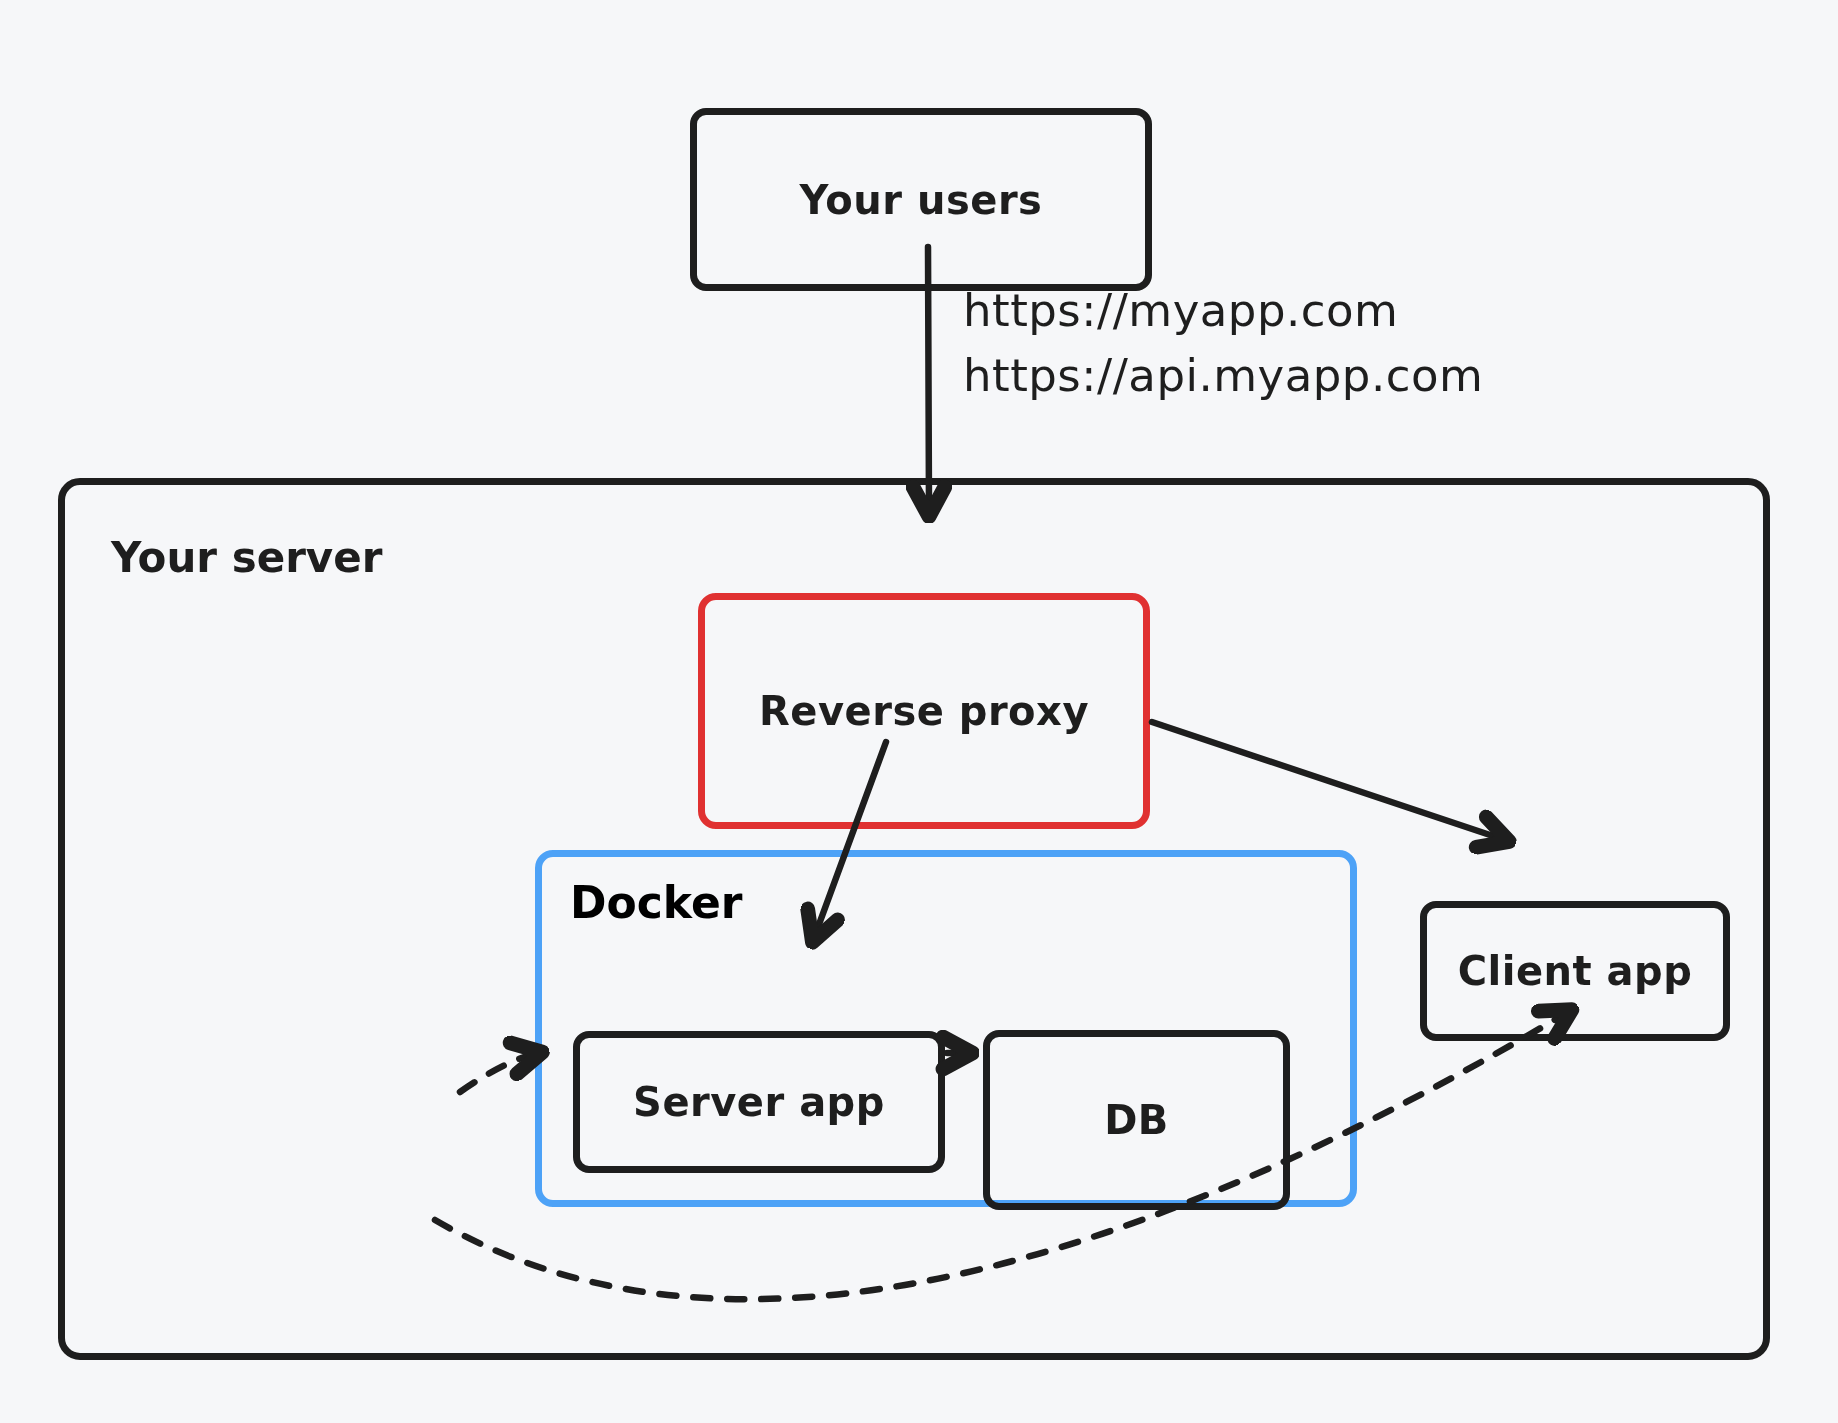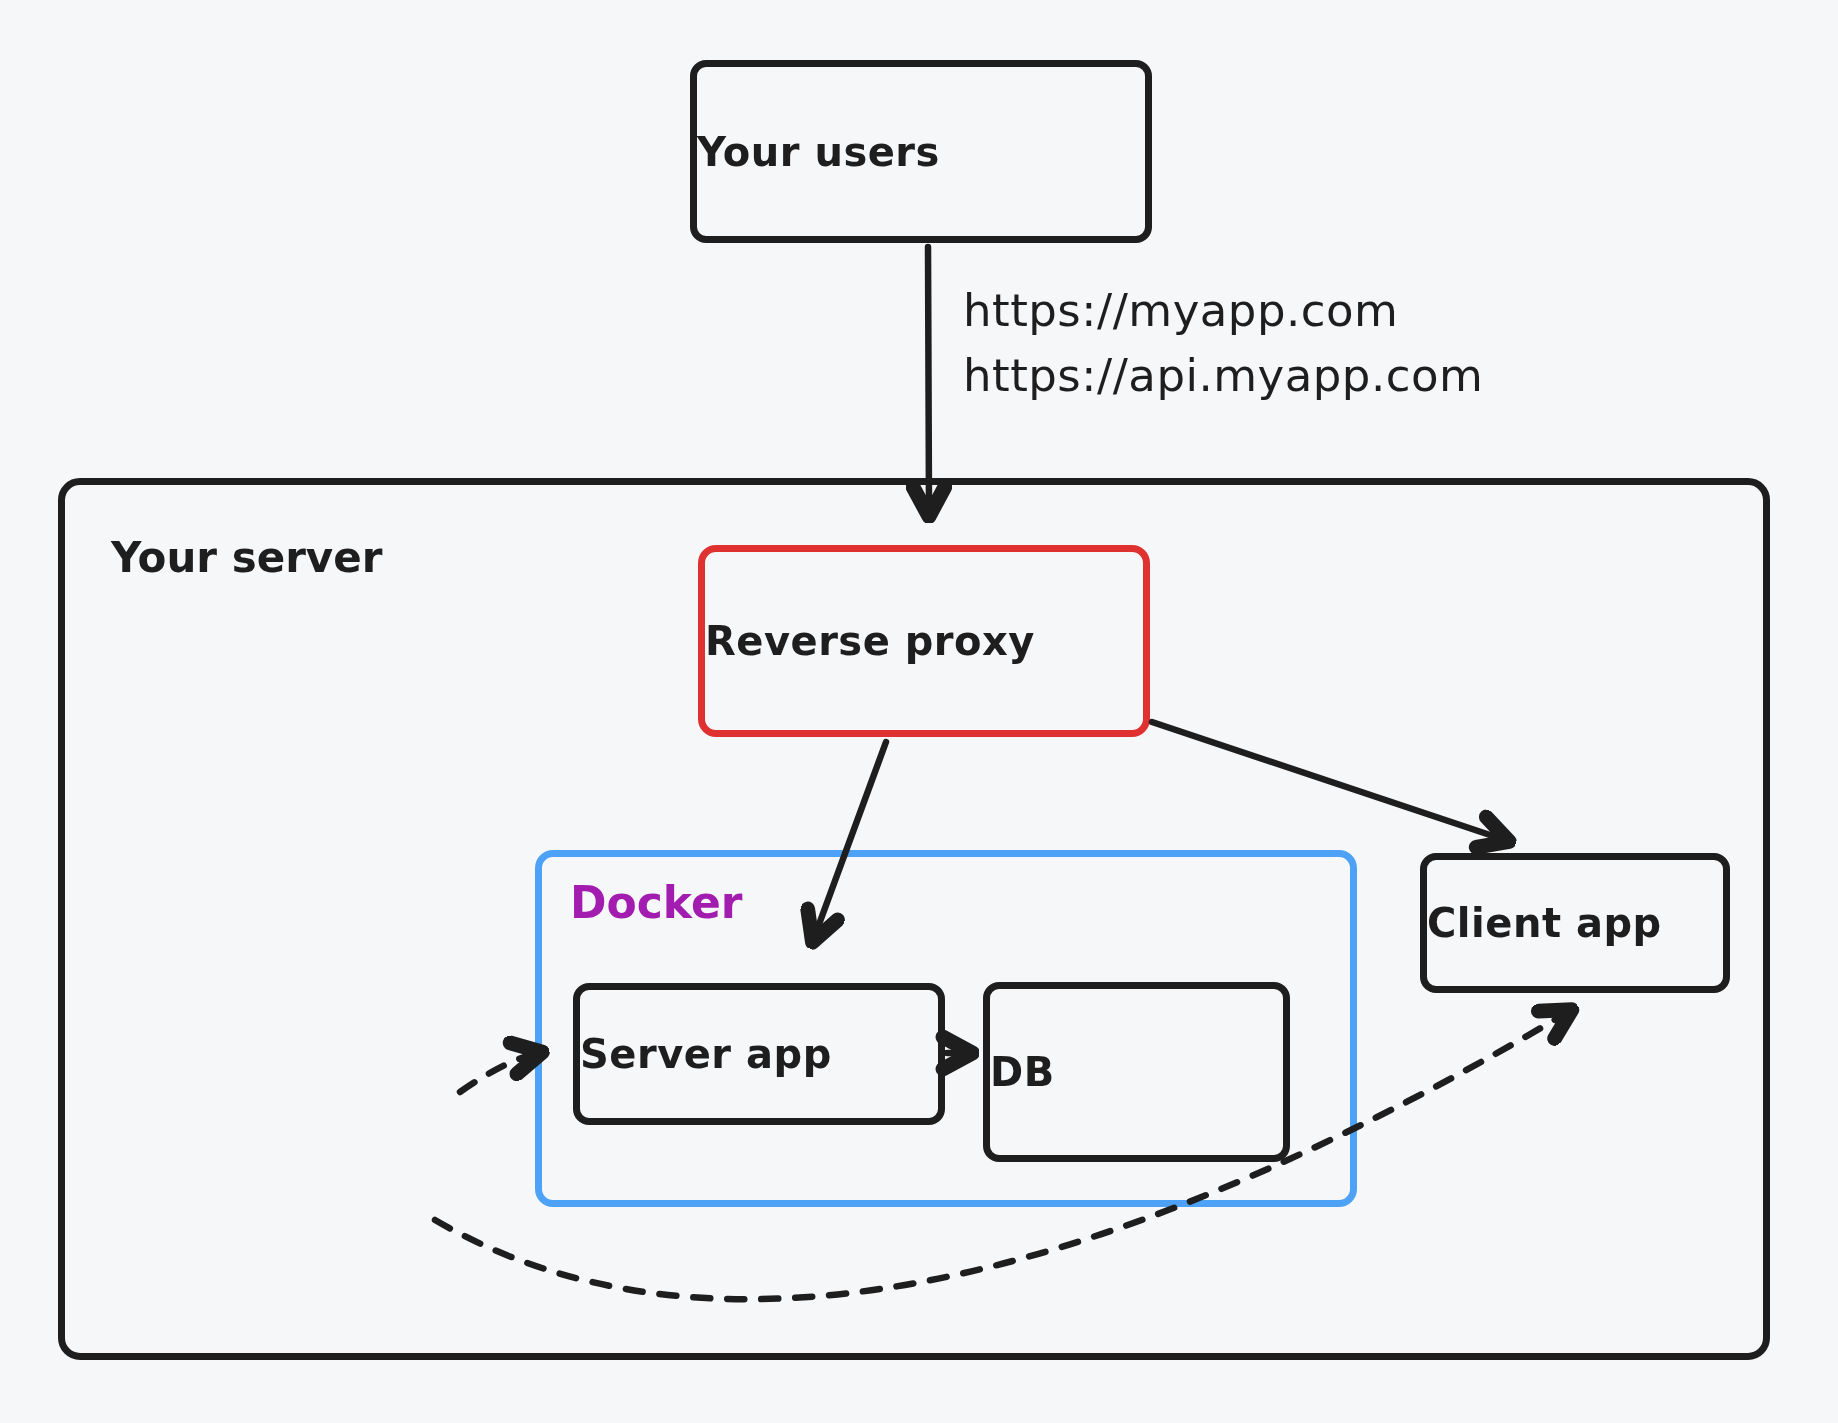--- a/index.html
+++ b/index.html
@@ -18,20 +18,22 @@
   }
   
   .node {
     position: absolute;
     box-sizing: border-box;
     border: 7px solid #1e1e1e;
     border-radius: 18px;
     background: transparent;
     display: flex;
     align-items: center;
+    justify-content: center;
+    margin-top: 48px;
   }
   .node-label {
     font-size: 40px;
     font-weight: 700;
     letter-spacing: 0.5px;
     white-space: nowrap;
   }
   
   .frame {
     position: absolute;
@@ -52,21 +54,21 @@
     text-align: center;
   }
   #docker-frame {
     border-color: #4da2f7;
     border-radius: 18px;
   }
   #docker-frame-label {
     left: 28px;
     top: 20px;
     font-size: 44px;
-    color: #a21caf;
+    color: #000000;
   }
   #reverse-proxy {
     border-color: #e03131;
   }
   
   .edge-label {
     position: absolute;
     left: 963px;
     top: 248px;
     font-size: 45px;
@@ -106,21 +108,21 @@
 
   <div class="edge-label">
     <span>https://myapp.com</span>
     <span>https://api.myapp.com</span>
   </div>
 
   <div class="frame" id="server-frame" style="left:58px; top:478px; width:1712px; height:882px;">
     <span class="frame-label" id="server-frame-label">Your server</span>
   </div>
 
-  <div class="node" id="reverse-proxy" style="left:698px; top:545px; width:452px; height:192px;">
+  <div class="node" id="reverse-proxy" style="left:698px; top:545px; width:452px; height:236px;">
     <span class="node-label">Reverse proxy</span>
   </div>
 
   <div class="frame" id="docker-frame" style="left:535px; top:850px; width:822px; height:357px;">
     <span class="frame-label" id="docker-frame-label">Docker</span>
   </div>
 
   <div class="node" style="left:573px; top:983px; width:372px; height:142px; border-radius:16px;">
     <span class="node-label">Server app</span>
   </div>

